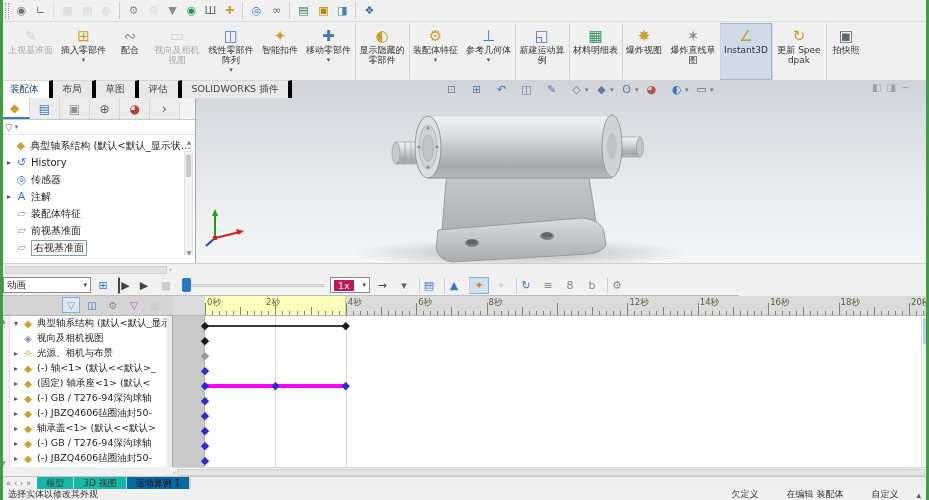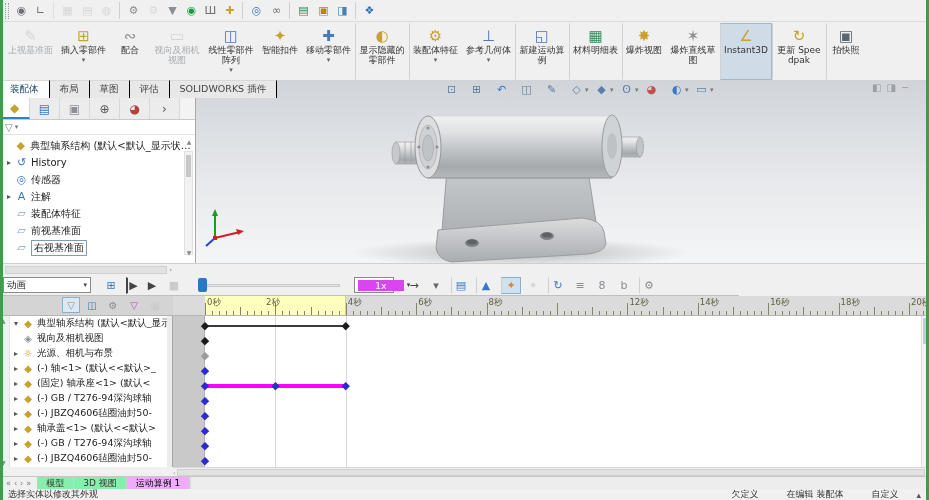--- a/index.html
+++ b/index.html
@@ -19,21 +19,21 @@
   .rbtn{position:relative;display:flex;flex-direction:column;align-items:center;justify-content:flex-start;min-width:40px;max-width:54px;padding:3px 3px 0;margin-top:1px;font-size:9px;line-height:10px;text-align:center;color:#333;border:1px solid transparent;border-radius:2px}
   .rbtn .rg{font-size:15px;height:18px;line-height:18px}
   .rbtn .rlbl{display:block;max-width:46px;word-break:break-all}
   .rbtn .caret{height:8px;font-size:7px;color:#666}
   .rbtn.on{background:#cfdce8;border-color:#9fb8cc}
   .rbtn.dis{color:#a8adb2}
   .rbtn.dis .rg{opacity:.45}
   .rbtn.grp{border-left:1px solid #d2d2d2;border-radius:0}
   
   #tabrow{position:absolute;left:0;top:80px;height:18px;display:flex;background:#f0f0f0;z-index:5}
-  .ctab{padding:2px 10px 0;font-size:9.5px;color:#444;background:#e8e8e8;border-right:1px solid #000000;border-top:1px solid #d8d8d8;white-space:nowrap}
+  .ctab{padding:2px 10px 0;font-size:9.5px;color:#444;background:#e8e8e8;border-right:4px solid #000000;border-top:1px solid #d8d8d8;white-space:nowrap}
   .ctab.on{background:#fdfdfd;color:#17486e}
   
   #viewport{position:absolute;left:0;top:80px;width:929px;height:185px;background:linear-gradient(#d0d4d9,#e7e9ec 55%,#f5f6f7)}
   #headsup{position:absolute;left:443px;top:81px;height:17px;display:flex;align-items:center;gap:1px;z-index:6}
   .hic{display:inline-flex;align-items:center;justify-content:center;width:17px;height:16px;font-size:11px;color:#5b7fa6}
   .hcaret{font-size:7px;color:#777;width:7px}
   #cornericons{position:absolute;left:872px;top:82px;display:flex;gap:5px;z-index:6;color:#9aa0a6;font-size:10px}
   
   #leftpanel{position:absolute;left:0;top:98px;width:196px;height:165px;background:#fff;border-right:1px solid #a9a9a9;z-index:7}
   #paneltabs{display:flex;height:22px;background:#f3f3f3;border-bottom:1px solid #c9c9c9}
@@ -46,32 +46,32 @@
   .trow .tg{width:15px;font-size:11px;text-align:center;flex:none}
   .trow .lbl{margin-left:2px;overflow:hidden;text-overflow:ellipsis}
   .trow.sel .lbl{border:1px solid #7f9db9;padding:0 2px;background:#fff}
   .vsc{position:absolute;right:2px;top:16px;width:9px;height:104px;background:#f2f2f2;border:1px solid #e0e0e0}
   .vsc .th{position:absolute;left:1px;top:3px;width:5px;height:22px;background:#c7c7c7}
   .vsc .a{position:absolute;left:0;width:8px;font-size:6px;color:#888;text-align:center}
   
   #treehscroll{position:absolute;left:0;top:263px;width:172px;height:12px;background:#f0f0f0;border-top:1px solid #cfcfcf;display:flex;align-items:center;font-size:7px;color:#777;z-index:8}
   #treehscroll .tk{flex:1;height:8px;margin:0 2px;background:#e2e2e2;border:1px solid #d0d0d0}
   #mmstrip{position:absolute;left:172px;top:263px;width:757px;height:12px;background:#f0f0f0;border-top:1px solid #cfcfcf}
-  #mmtoolbar{position:absolute;left:0;top:275px;width:739px;height:21px;background:#f0f0f0;border-bottom:1px solid #bfbfbf;display:flex;align-items:center;gap:10px;padding-left:3px;z-index:8}
+  #mmtoolbar{position:absolute;left:0;top:275px;width:739px;height:21px;background:#f0f0f0;border-bottom:1px solid #bfbfbf;display:flex;align-items:center;gap:2px;padding-left:3px;z-index:8}
   .combo{display:flex;align-items:center;justify-content:space-between;height:16px;border:1px solid #8a8a8a;background:#fff;padding:0 3px;font-size:9.5px}
   .combo .caret{font-size:7px;color:#444;margin-left:3px}
   .mic{display:inline-flex;align-items:center;justify-content:center;width:20px;height:17px;font-size:11px;border:1px solid transparent}
   .mic.on{background:#cfe0ee;border-color:#8ab0d0}
   .mic.dis{opacity:.45}
   .mic.grp{border-left:1px solid #cfcfcf;margin-left:3px;border-radius:0}
   .mic.pb{border-left:2px solid #444;width:14px;margin-left:3px}
   .slider{position:relative;width:142px;height:15px;margin:0 4px}
   .slider .trk{position:absolute;left:0;right:0;top:6px;height:3px;background:#e6e6e6;border:1px solid #c9c9c9}
   .slider .th{position:absolute;left:0;top:0;width:9px;height:14px;background:#2b78c4;border-radius:2px}
-  .selhl{background:#d946ef;color:#fff;padding:0 17px}
+  .selhl{background:#be185d;color:#fff;padding:0 4px}
   
   #rulerleft{position:absolute;left:0;top:296px;width:173px;height:20px;background:#d4d4d4;border-bottom:1px solid #b5b5b5;z-index:8}
   #mmfilters{position:absolute;left:62px;top:297px;display:flex;gap:3px;z-index:9}
   .fic{display:inline-flex;align-items:center;justify-content:center;width:18px;height:16px;font-size:10px;border:1px solid transparent}
   .fic.on{background:#dce9f5;border-color:#8ab0d0}
   .fic.dis{opacity:.45}
   #ruler{position:absolute;left:173px;top:296px;width:756px;height:20px;background:#dbdbdb;border-bottom:1px solid #b5b5b5;overflow:hidden;z-index:8}
   #ruler .yellow{position:absolute;top:0;bottom:0;background:#ffffbd;border-right:1px solid #d6d28e}
   #ruler .tick{position:absolute;bottom:0;width:1px;background:#85856a}
   #ruler .tlab{position:absolute;top:1px;font-size:8.5px;color:#5d5d41;white-space:nowrap}
@@ -89,22 +89,22 @@
   .mgut{position:absolute;left:0;top:0;width:10px;height:100%;background:#f0f0f0;border-right:1px solid #e2e2e2;font-size:6px;color:#888;text-align:center}
   .mrow{display:flex;align-items:center;height:15px;margin-left:11px;white-space:nowrap;overflow:hidden;font-size:9.5px}
   .mrow .arr{width:10px;font-size:8px;color:#555;text-align:center;flex:none}
   .mrow .tg{width:14px;font-size:10px;text-align:center;flex:none}
   .mrow .lbl{margin-left:2px;overflow:hidden}
   #mmhscroll{position:absolute;left:173px;top:467px;width:756px;height:9px;background:#f0f0f0;border-top:1px solid #d6d6d6;display:flex;align-items:center;font-size:6px;color:#777;z-index:8}
   #mmhscroll .tk{flex:1;height:7px;margin:0 2px;background:#e2e2e2;border:1px solid #d0d0d0}
   
   #bottombar{position:absolute;left:0;top:476px;width:929px;height:13px;background:#f0f0f0;border-top:1px solid #c6c6c6;display:flex;align-items:stretch;font-size:9px;z-index:9}
   #navbtns{display:flex;align-items:center;gap:3px;padding:0 6px;color:#777;font-size:8px}
-  .btab{display:flex;align-items:center;padding:0 9px;background:#86efac;border-right:1px solid #cfcfcf;color:#333;white-space:nowrap}
-  .btab.on{background:#f0abfc;color:#000}
+  .btab{display:flex;align-items:center;padding:0 9px;background:#14b8a6;border-right:1px solid #cfcfcf;color:#333;white-space:nowrap}
+  .btab.on{background:#0369a1;color:#000}
   #tabfill{flex:1;background:#ededed;border-left:1px solid #d8d8d8}
   #statusbar{position:absolute;left:0;top:489px;width:929px;height:11px;background:#f0f0f0;display:flex;align-items:center;padding:0 8px;font-size:9px;color:#333;z-index:9}
   #statusright{margin-left:auto;display:flex;gap:28px;padding-right:4px}
 </style>
 </head>
 <body>
 
 <div id="app">
   <div class="edge" style="left:0"></div>
   <div class="edge" style="left:926px"></div>

